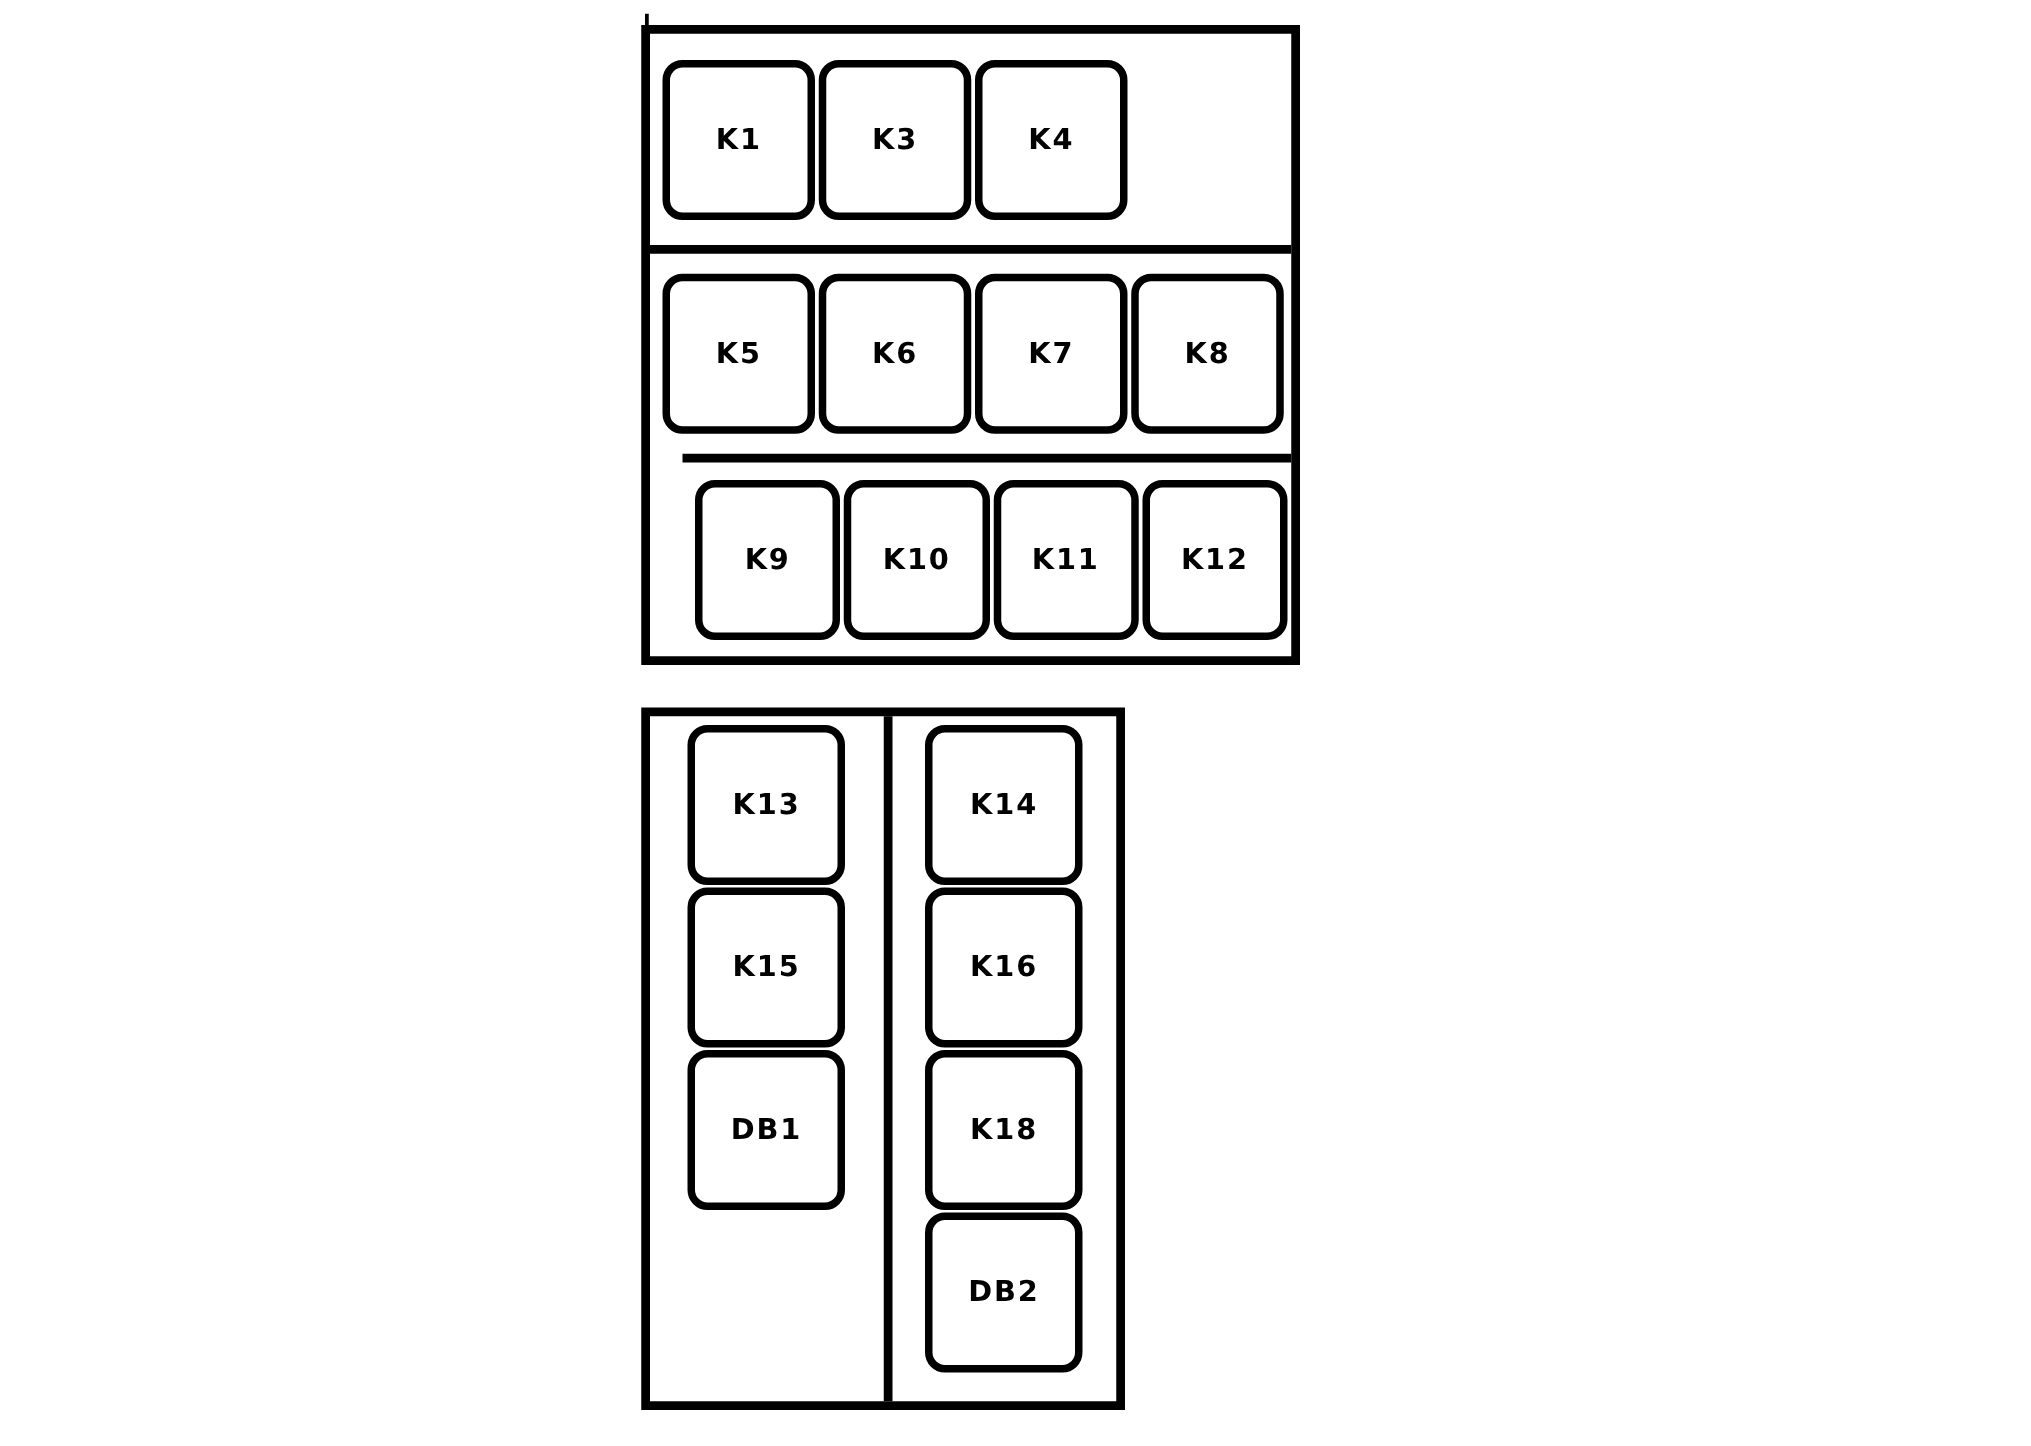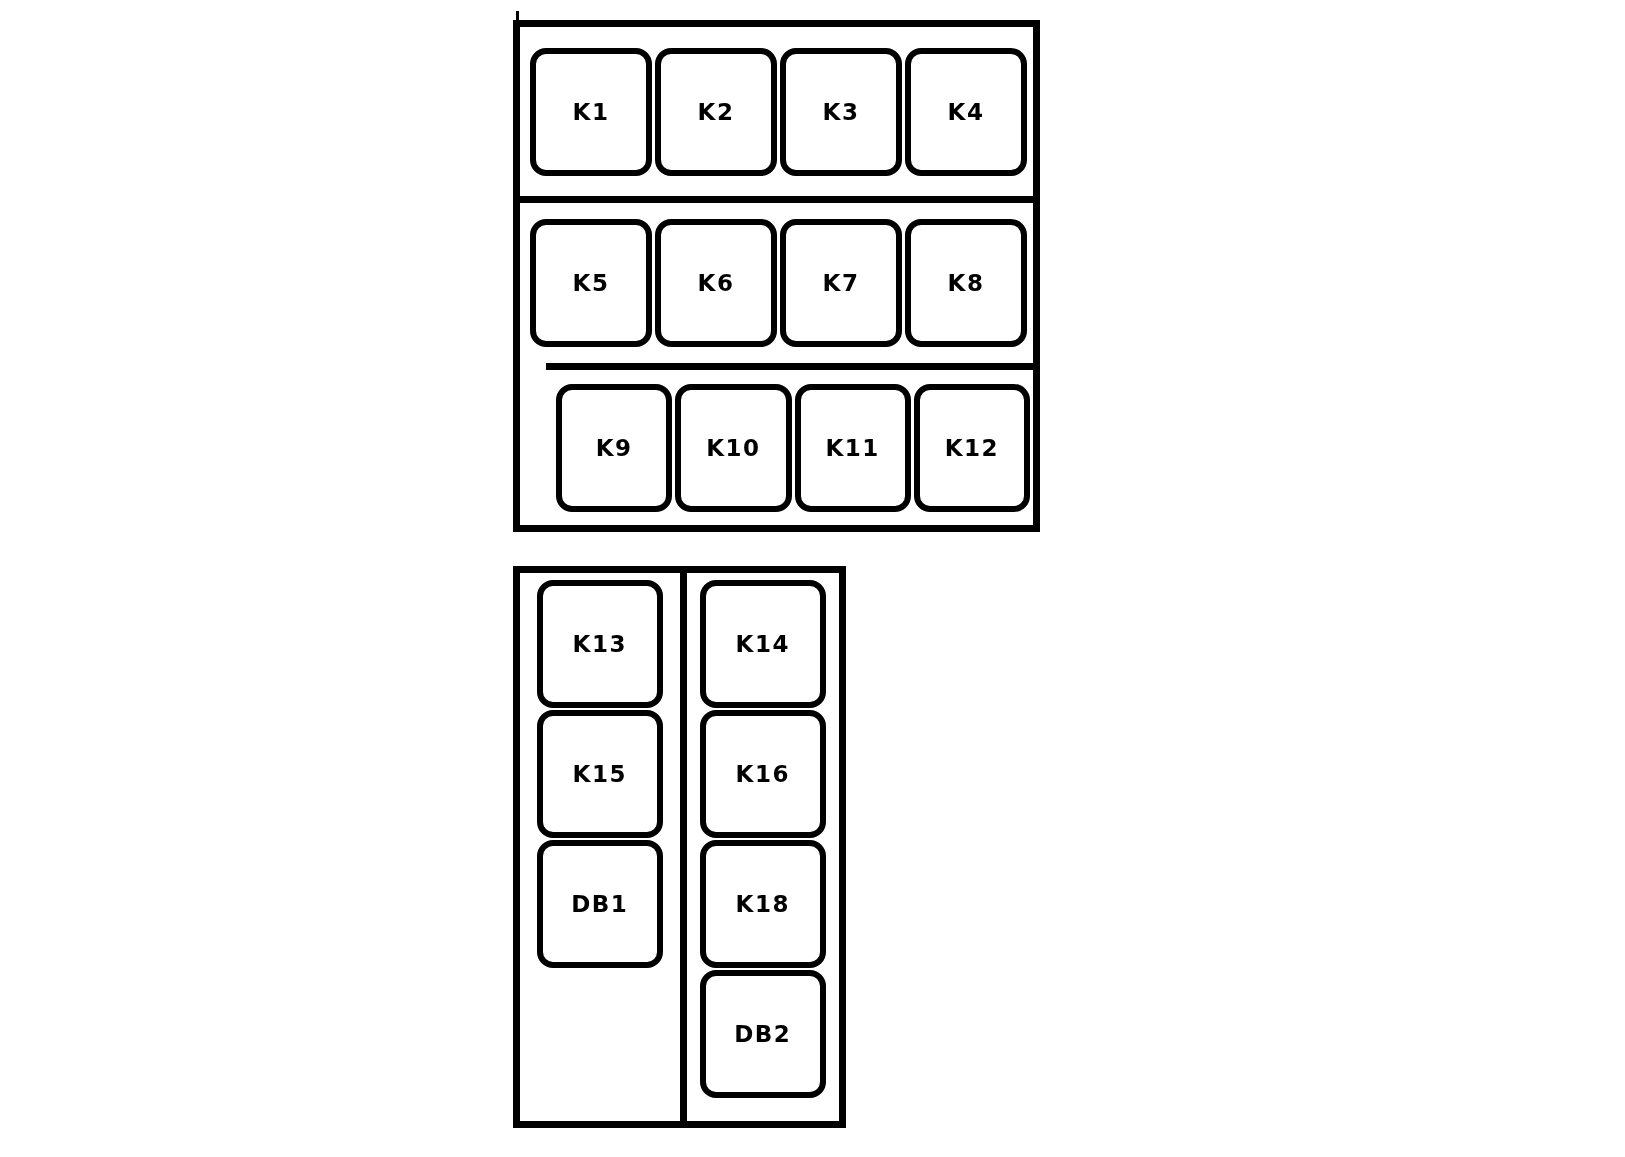--- a/index.html
+++ b/index.html
@@ -72,21 +72,21 @@
     height: 128px;
     margin-right: 3px;
     font-size: 23px;
   }
 
   
   .panel-lower {
     position: absolute;
     left: 513px;
     top: 566px;
-    width: 333px;
+    width: 387px;
     height: 562px;
     box-sizing: border-box;
     border: 7px solid #000000;
     background: #ffffff;
     display: flex;
   }
 
   .key-col {
     position: relative;
     width: 50%;
@@ -125,23 +125,20 @@
 
   <div class="corner-tick"></div>
 
   <div class="panel-upper">
 
     <div class="key-row key-row-1">
       <div class="keycap">
         <span>K1</span>
       </div>
       <div class="keycap">
-        <span>K2</span>
-      </div>
-      <div class="keycap">
         <span>K3</span>
       </div>
       <div class="keycap">
         <span>K4</span>
       </div>
     </div>
 
     <div class="key-row key-row-2">
       <div class="keycap">
         <span>K5</span>

